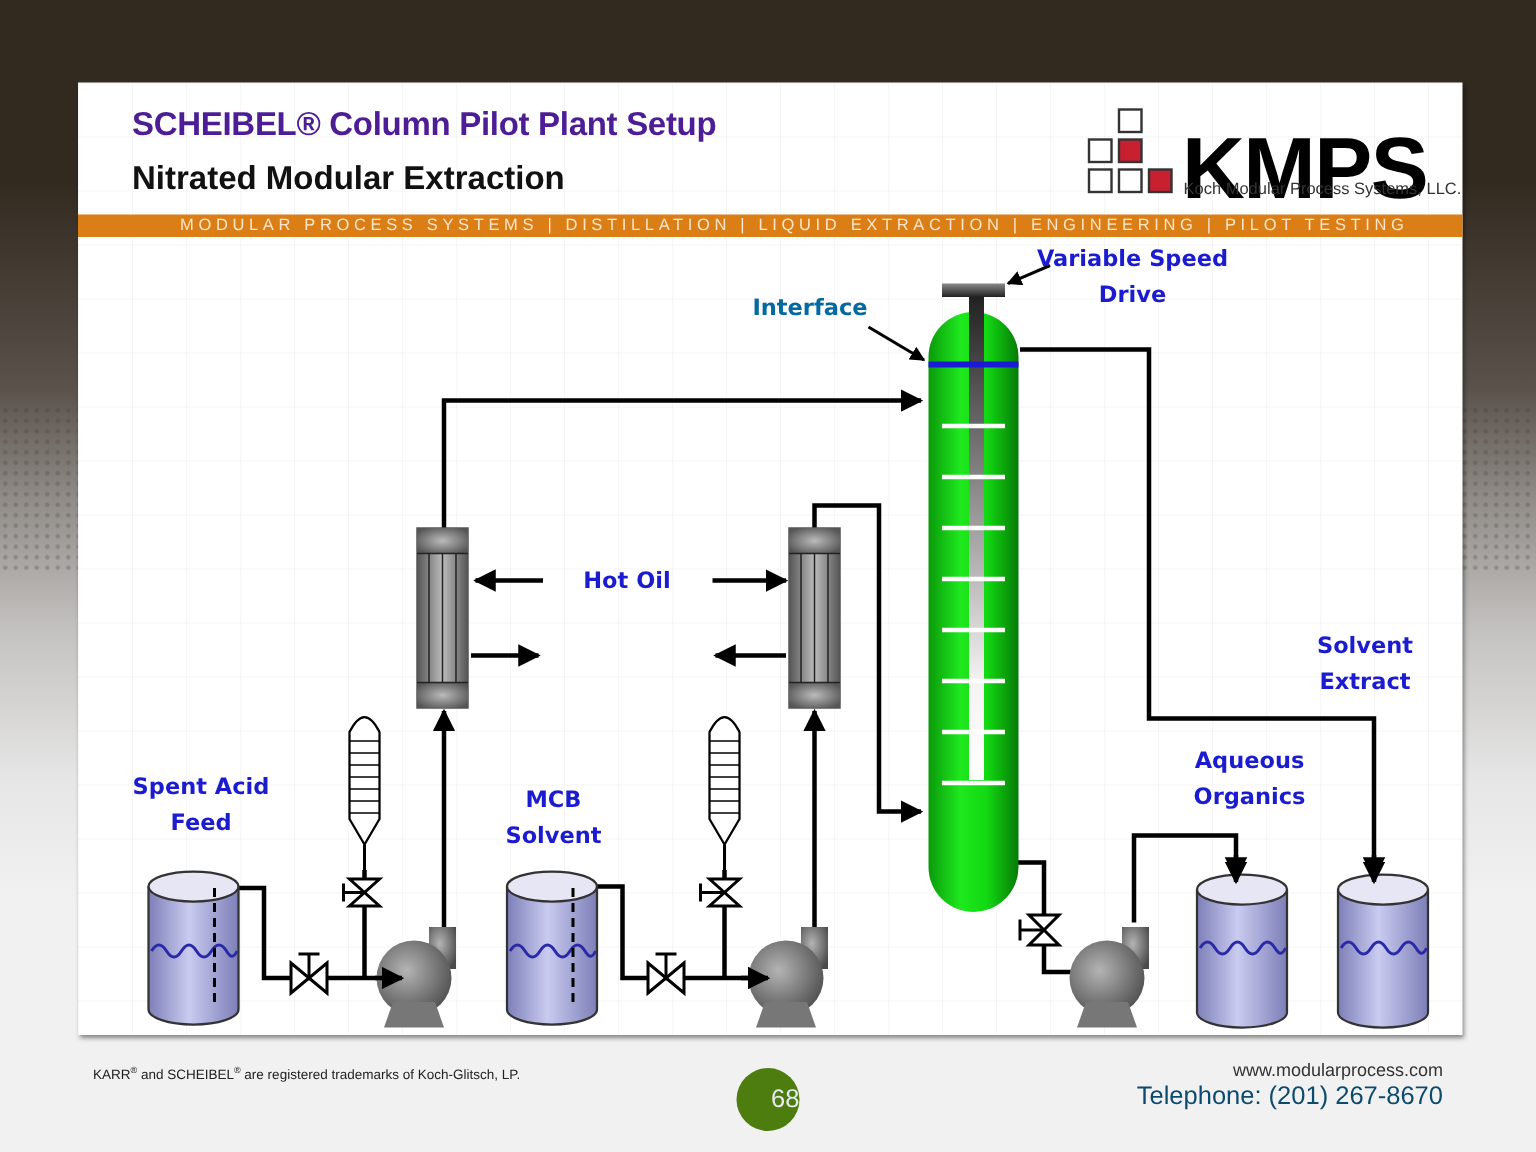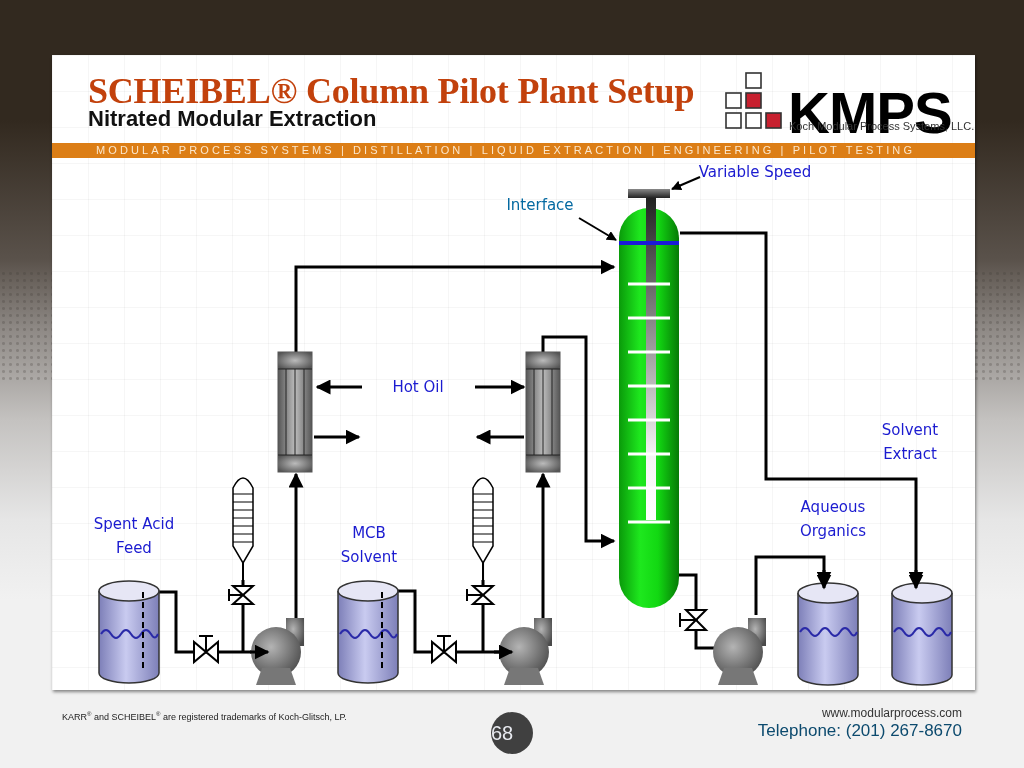--- a/index.html
+++ b/index.html
@@ -16,44 +16,44 @@
   .panel {
     position:absolute; left:52px; top:55px; width:923px; height:635px;
     background-color:#ffffff;
     background-image:
       linear-gradient(rgba(0,0,0,0.035) 1px, transparent 1px),
       linear-gradient(90deg, rgba(0,0,0,0.035) 1px, transparent 1px);
     background-size:36px 36px;
     box-shadow: 1px 2px 3px rgba(0,0,0,0.45);
   }
   .title {
-    position:absolute; left:88px; top:70px; font-size:36px; font-weight:bold; color:#c2410c; letter-spacing:-0.2px;font-family:Liberation Serif, serif;
+    position:absolute; left:88px; top:70px; font-size:22px; font-weight:bold; color:#4c1d95; letter-spacing:-0.2px;
   }
   .subtitle {
     position:absolute; left:88px; top:106px; font-size:22px; font-weight:bold; color:#111;
   }
   .logo { position:absolute; left:722px; top:70px; width:250px; height:70px; }
   .logo-text {
     position:absolute; left:788px; top:84px; font-size:58px; font-weight:bold; color:#000000; letter-spacing:-1px; line-height:58px;
   }
   .logo-sub {
     position:absolute; left:789px; top:120px; font-size:11px; color:#333;
   }
   .band {
     position:absolute; left:52px; top:143px; width:923px; height:15px; background:#dc7e16;
-    color:#fbe7cc; font-size:11px; letter-spacing:3.1px; line-height:15px; padding-left:44px; box-sizing:border-box; white-space:nowrap;
-  }
-  .lbl { position:absolute; font-family:"DejaVu Sans", sans-serif; font-weight:normal; font-size:15px; color:#1b1bd0; text-align:center; line-height:24px; }
+    color:#fbe7cc; font-size:11px; letter-spacing:3.1px; line-height:15px; padding-left:68px; box-sizing:border-box; white-space:nowrap;
+  }
+  .lbl { position:absolute; font-family:"DejaVu Sans", sans-serif; font-weight:bold; font-size:15px; color:#1b1bd0; text-align:center; line-height:24px; }
   .lbl.red { color:#0369a1;text-align:center; }
   svg.diagram { position:absolute; left:0; top:0; }
   .footnote { position:absolute; left:62px; top:711px; font-size:9px; color:#222; }
   .footnote sup { font-size:6px; }
   .pagenum {
     position:absolute; left:491px; top:712px; width:42px; height:42px; border-radius:50%;
-    background:#404040; color:#e8eaf0; font-size:20px; text-align:left; line-height:42px;
+    background:#4d7c0f; color:#e8eaf0; font-size:17px; text-align:right; line-height:42px;
   }
   .web { position:absolute; right:62px; top:706px; font-size:12px; color:#333;text-align:right; }
   .phone { position:absolute; right:62px; top:721px; font-size:17px; color:#0c4a6e; }
 </style>
 </head>
 <body>
 
 <div class="dots"></div>
 <div class="panel"></div>
 
@@ -286,20 +286,21 @@
     <path d="M894,632 q5,-8 10,0 q5,8 10,0 q5,-8 10,0 q5,8 10,0 q5,-8 10,0 q4,7 7,0" fill="none" stroke="#2a2aa8" stroke-width="2"></path>
   </g>
   <g stroke="#000" stroke-width="3" fill="none">
     <line x1="824" y1="570" x2="824" y2="588" marker-end="url(#arr)"></line>
     <line x1="916" y1="570" x2="916" y2="588" marker-end="url(#arr)"></line>
   </g>
 </svg>
 
 <div class="lbl" style="left:685px;top:160px;width:140px;">
   <div>Variable Speed</div>
+  <div>Drive</div>
 </div>
 <div class="lbl red" style="left:490px;top:193px;width:100px;">Interface</div>
 <div class="lbl" style="left:372px;top:375px;width:92px;">Hot Oil</div>
 <div class="lbl" style="left:855px;top:418px;width:110px;">
   <div>Solvent</div>
   <div>Extract</div>
 </div>
 <div class="lbl" style="left:778px;top:495px;width:110px;text-align:center;">
   <div>Aqueous</div>
   <div>Organics</div>

